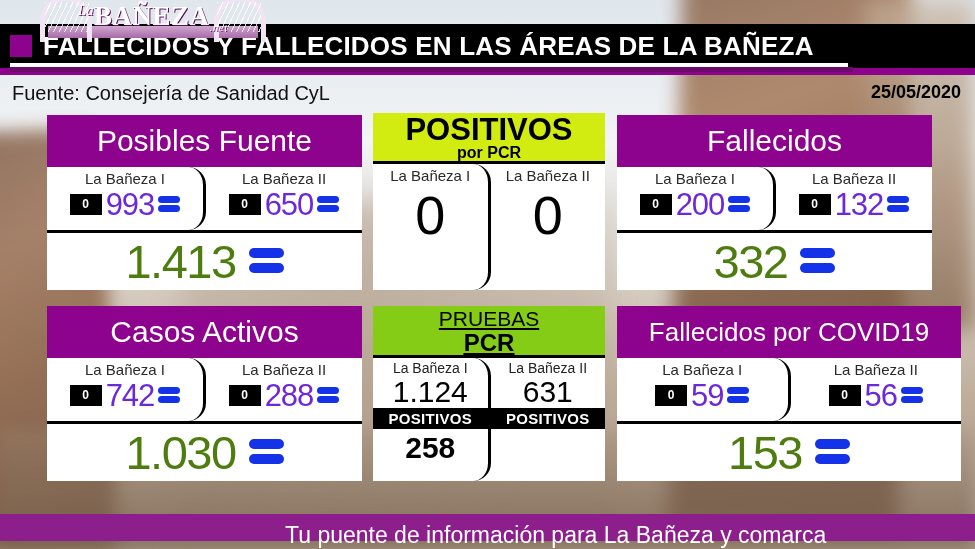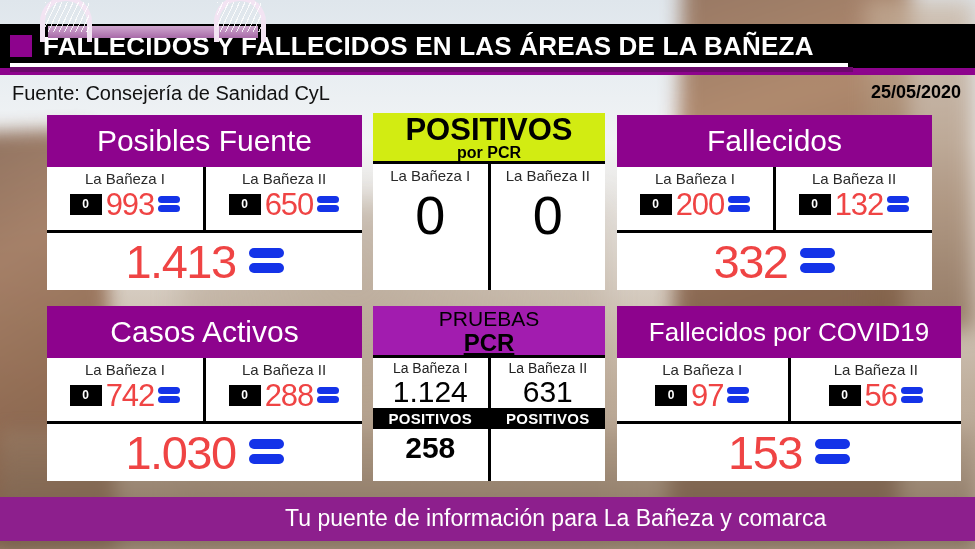--- a/index.html
+++ b/index.html
@@ -90,61 +90,61 @@
 
   
   .panel { position:absolute; z-index:3; background:#fff; }
 
   .panel-head {
     width:100%; text-align:center; color:#fff;
     white-space:nowrap; overflow:hidden;
   }
   .head-purple { background:#8d038d; }
   .head-lime   { background:#d2ec12; color:#000; }
-  .head-red    { background:#a21caf; color:#000; }
+  .head-red    { background:#84cc16; color:#000;text-decoration:underline; }
 
   .cols { display:flex; width:100%; }
-  .col { flex:1 1 0; position:relative; }
+  .col { flex:1 1 0; position:relative;border-radius:18px; }
   .col.left { border-right:3px solid #000; }
 
   .area-label {
     text-align:center; font-size:15px; color:#2a2a2a;
     padding-top:3px; white-space:nowrap;
   }
 
   .val-row {
     display:flex; align-items:center; justify-content:center;
     gap:4px; padding:1px 0 4px 0;
   }
   .delta-badge {
     background:#000; color:#fff; font-size:12px; font-weight:bold;
     min-width:32px; height:21px; line-height:21px; text-align:center;
     padding:0 5px;
   }
   .val-num {
-    font-size:31px; line-height:33px; color:#ef4444; letter-spacing:-1px;
+    font-size:31px; line-height:33px; color:#6d28d9; letter-spacing:-1px;
   }
   .eq-icon { display:inline-block; width:27px; height:20px; position:relative; }
   .eq-icon i {
     position:absolute; left:0; width:27px; height:8px;
     background:#1433e8; border-radius:5px; display:block;
   }
   .eq-icon i.top { top:0; }
   .eq-icon i.bot { top:11px; }
   .eq-icon.small { width:22px; height:17px; }
   .eq-icon.small i { width:22px; height:7px; }
   .eq-icon.small i.bot { top:9px; }
 
   .total-divider { border-top:3px solid #000; width:100%; }
   .total-row {
     display:flex; align-items:center; justify-content:center; gap:13px;
     height:56px;
   }
   .total-num {
-    font-size:47px; line-height:49px; color:#ef4444; letter-spacing:-1.5px;
+    font-size:47px; line-height:49px; color:#4d7c0f; letter-spacing:-1.5px;
   }
   .eq-icon.big { width:35px; height:26px; }
   .eq-icon.big i { width:35px; height:10px; }
   .eq-icon.big i.bot { top:15px; }
 
   
   #panel-positivos .cols { border-top:3px solid #000; }
   #panel-positivos .col.left { border-right:3px solid #000; }
   .pos-big {
     text-align:center; font-size:54px; line-height:62px; color:#000;
@@ -159,21 +159,21 @@
   .pcr-pos-band {
     background:#000; color:#fff; font-size:15px; font-weight:bold;
     text-align:center; line-height:21px; height:21px; letter-spacing:.3px;
   }
   .pcr-pos-num {
     text-align:center; font-size:30px; font-weight:bold; line-height:38px; color:#000;
   }
 
   
   #footer {
-    position:absolute; left:0; bottom:8px; width:975px; height:44px;
+    position:absolute; left:0; bottom:8px; width:975px; height:27px;
     background:#8d1f8d; z-index:4;padding-left:16px;
   }
   #footer-tagline {
     position:absolute; left:285px; top:0; height:43px; line-height:43px;
     color:#fff; font-size:23px; white-space:nowrap;
   }
   #logo {
     position:absolute; left:28px; top:-4px; width:250px; height:52px; z-index:5;
   }
   #logo .deck {
@@ -376,21 +376,21 @@
   </div>
 </div>
 
 <div class="panel" id="panel-covid" style="left:617px; top:306px; width:344px; height:175px;">
   <div class="panel-head head-purple" style="height:52px; line-height:52px; font-size:26px;">Fallecidos por COVID19</div>
   <div class="cols" style="height:63px;">
     <div class="col left">
       <div class="area-label">La Bañeza I</div>
       <div class="val-row">
         <span class="delta-badge">0</span>
-        <span class="val-num">97</span>
+        <span class="val-num">59</span>
         <span class="eq-icon small">
             <i class="top"></i>
             <i class="bot"></i>
           </span>
       </div>
     </div>
     <div class="col">
       <div class="area-label">La Bañeza II</div>
       <div class="val-row">
         <span class="delta-badge">0</span>
@@ -414,13 +414,14 @@
 
 <div id="footer">
   <div id="footer-tagline">Tu puente de información para La Bañeza y comarca</div>
 </div>
 <div id="logo">
   <div class="deck"></div>
   <div class="arch-l"></div>
   <div class="arch-r"></div>
   <div class="cable-l"></div>
   <div class="cable-r"></div>
+  <div class="name"><span class="la">La</span><span>BAÑEZA</span><span class="net">.net</span></div>
 </div>
 
 </body></html>

